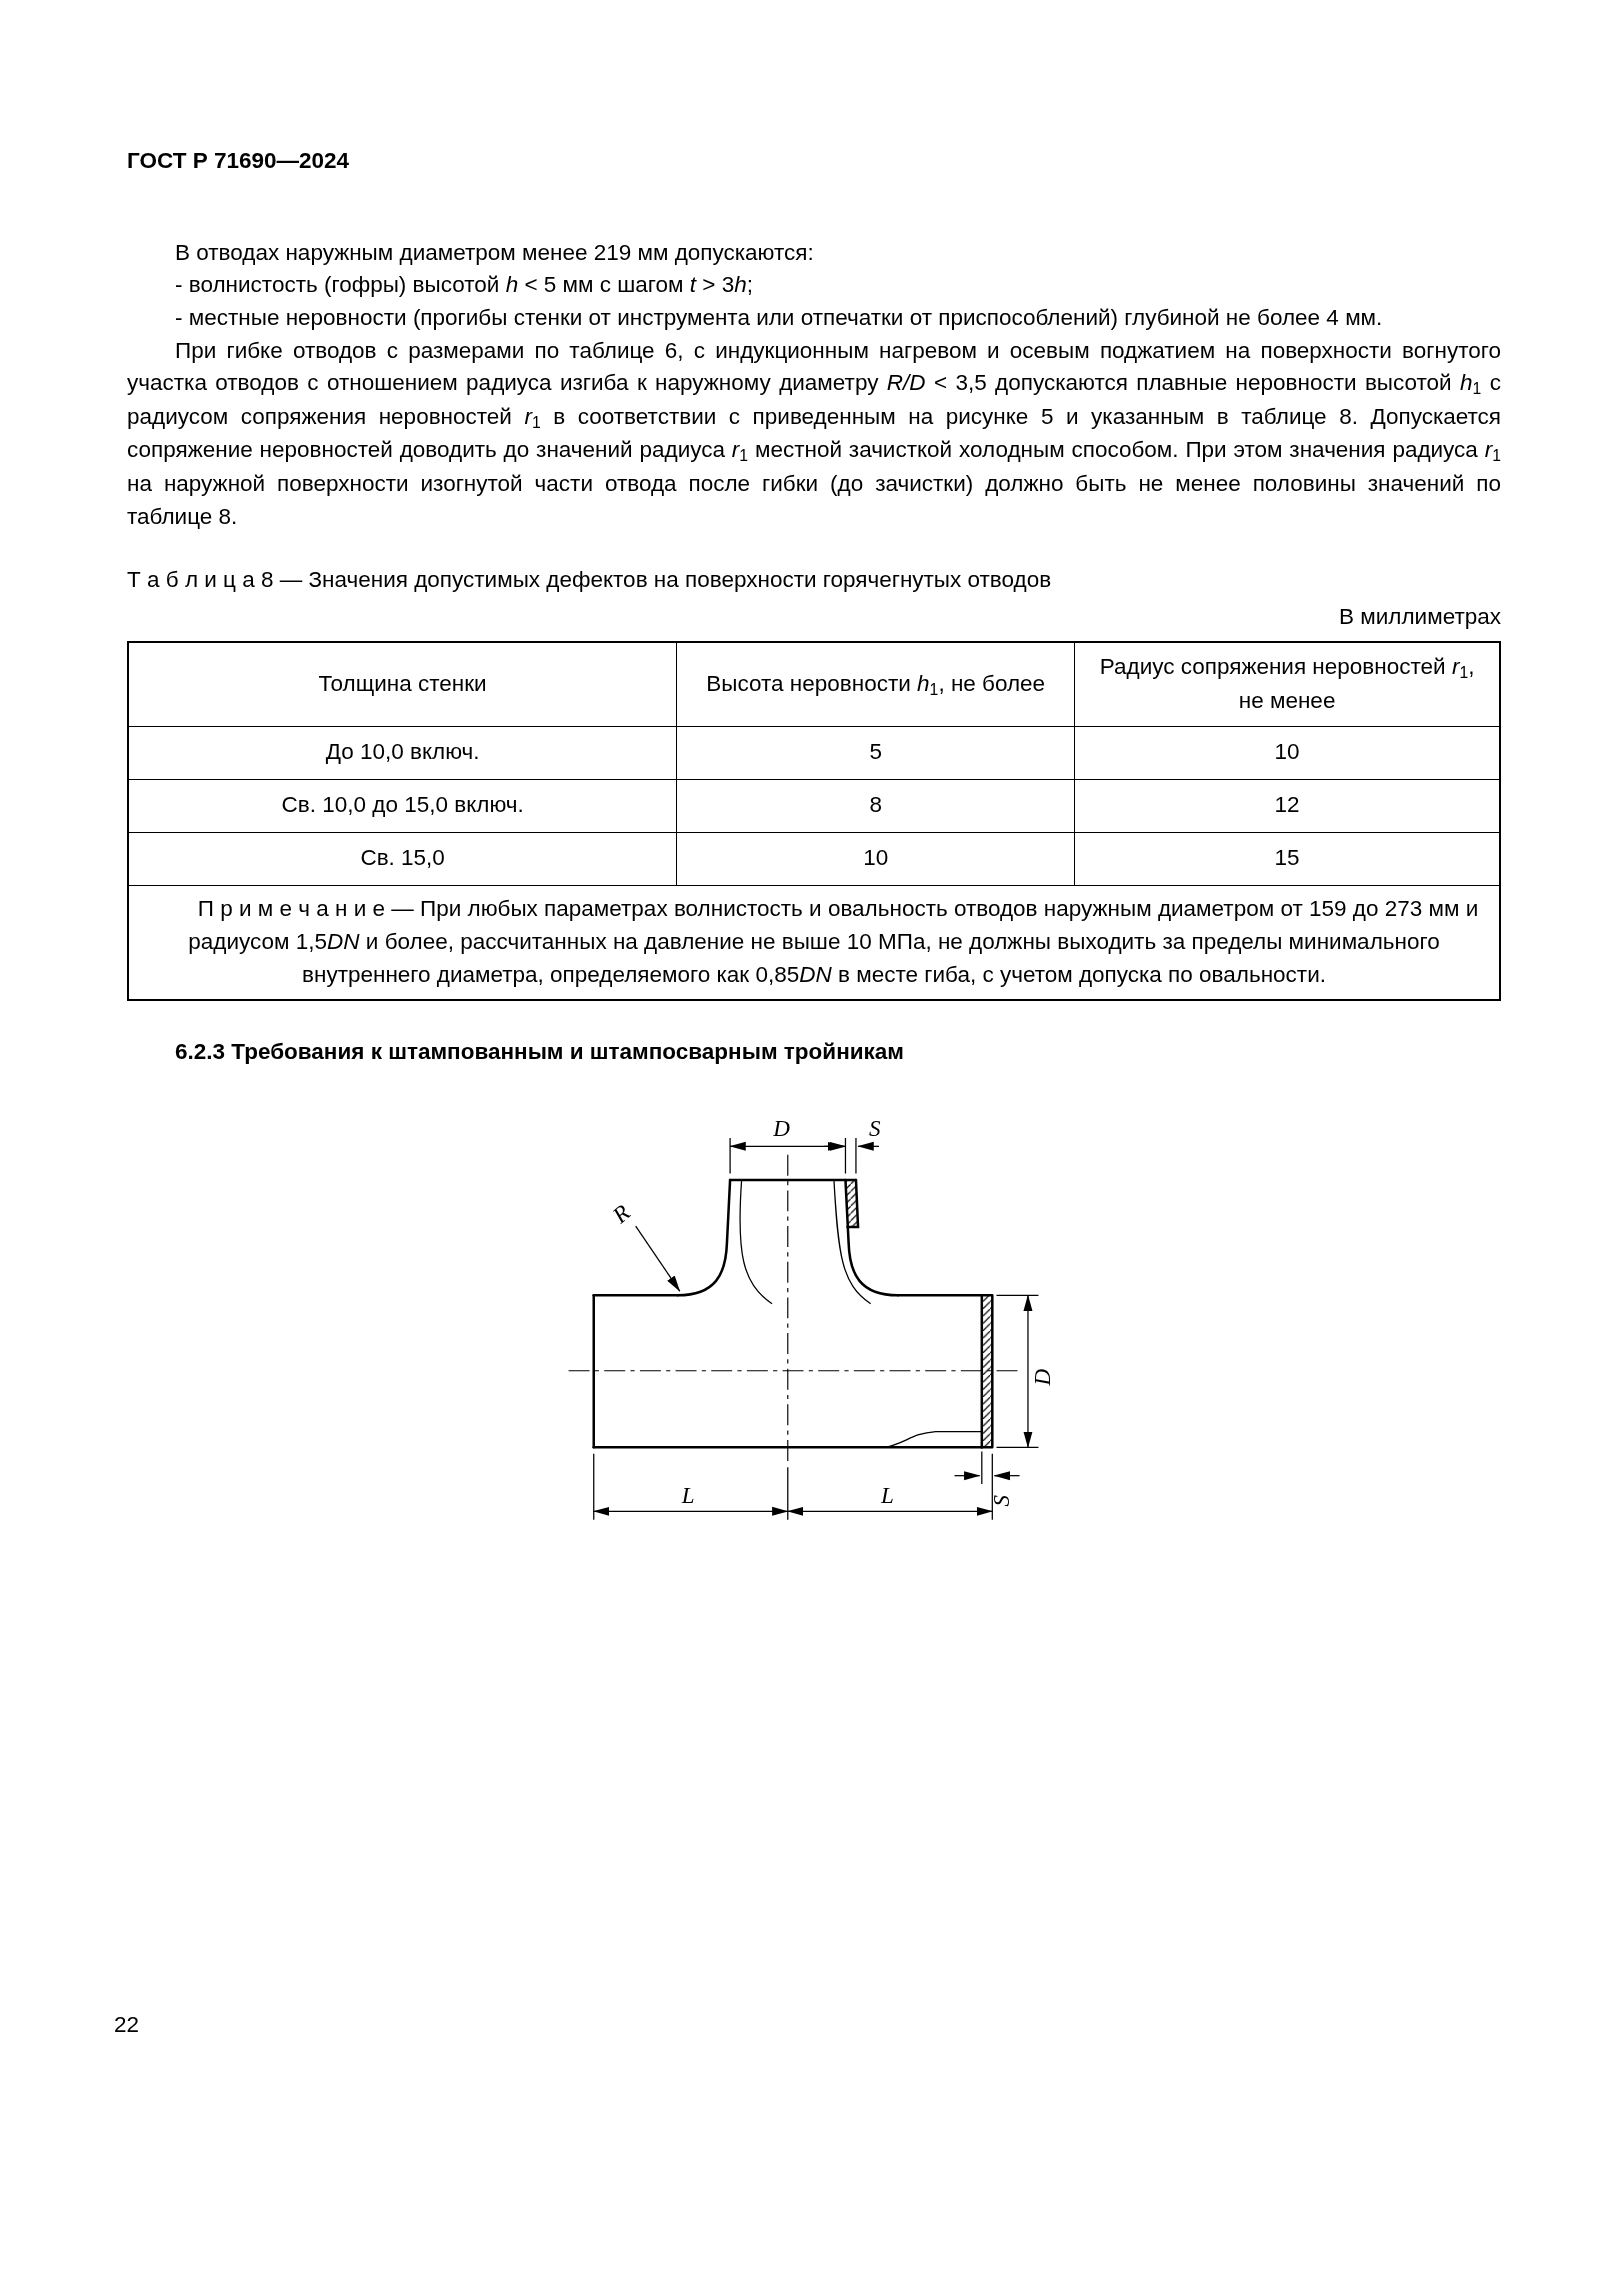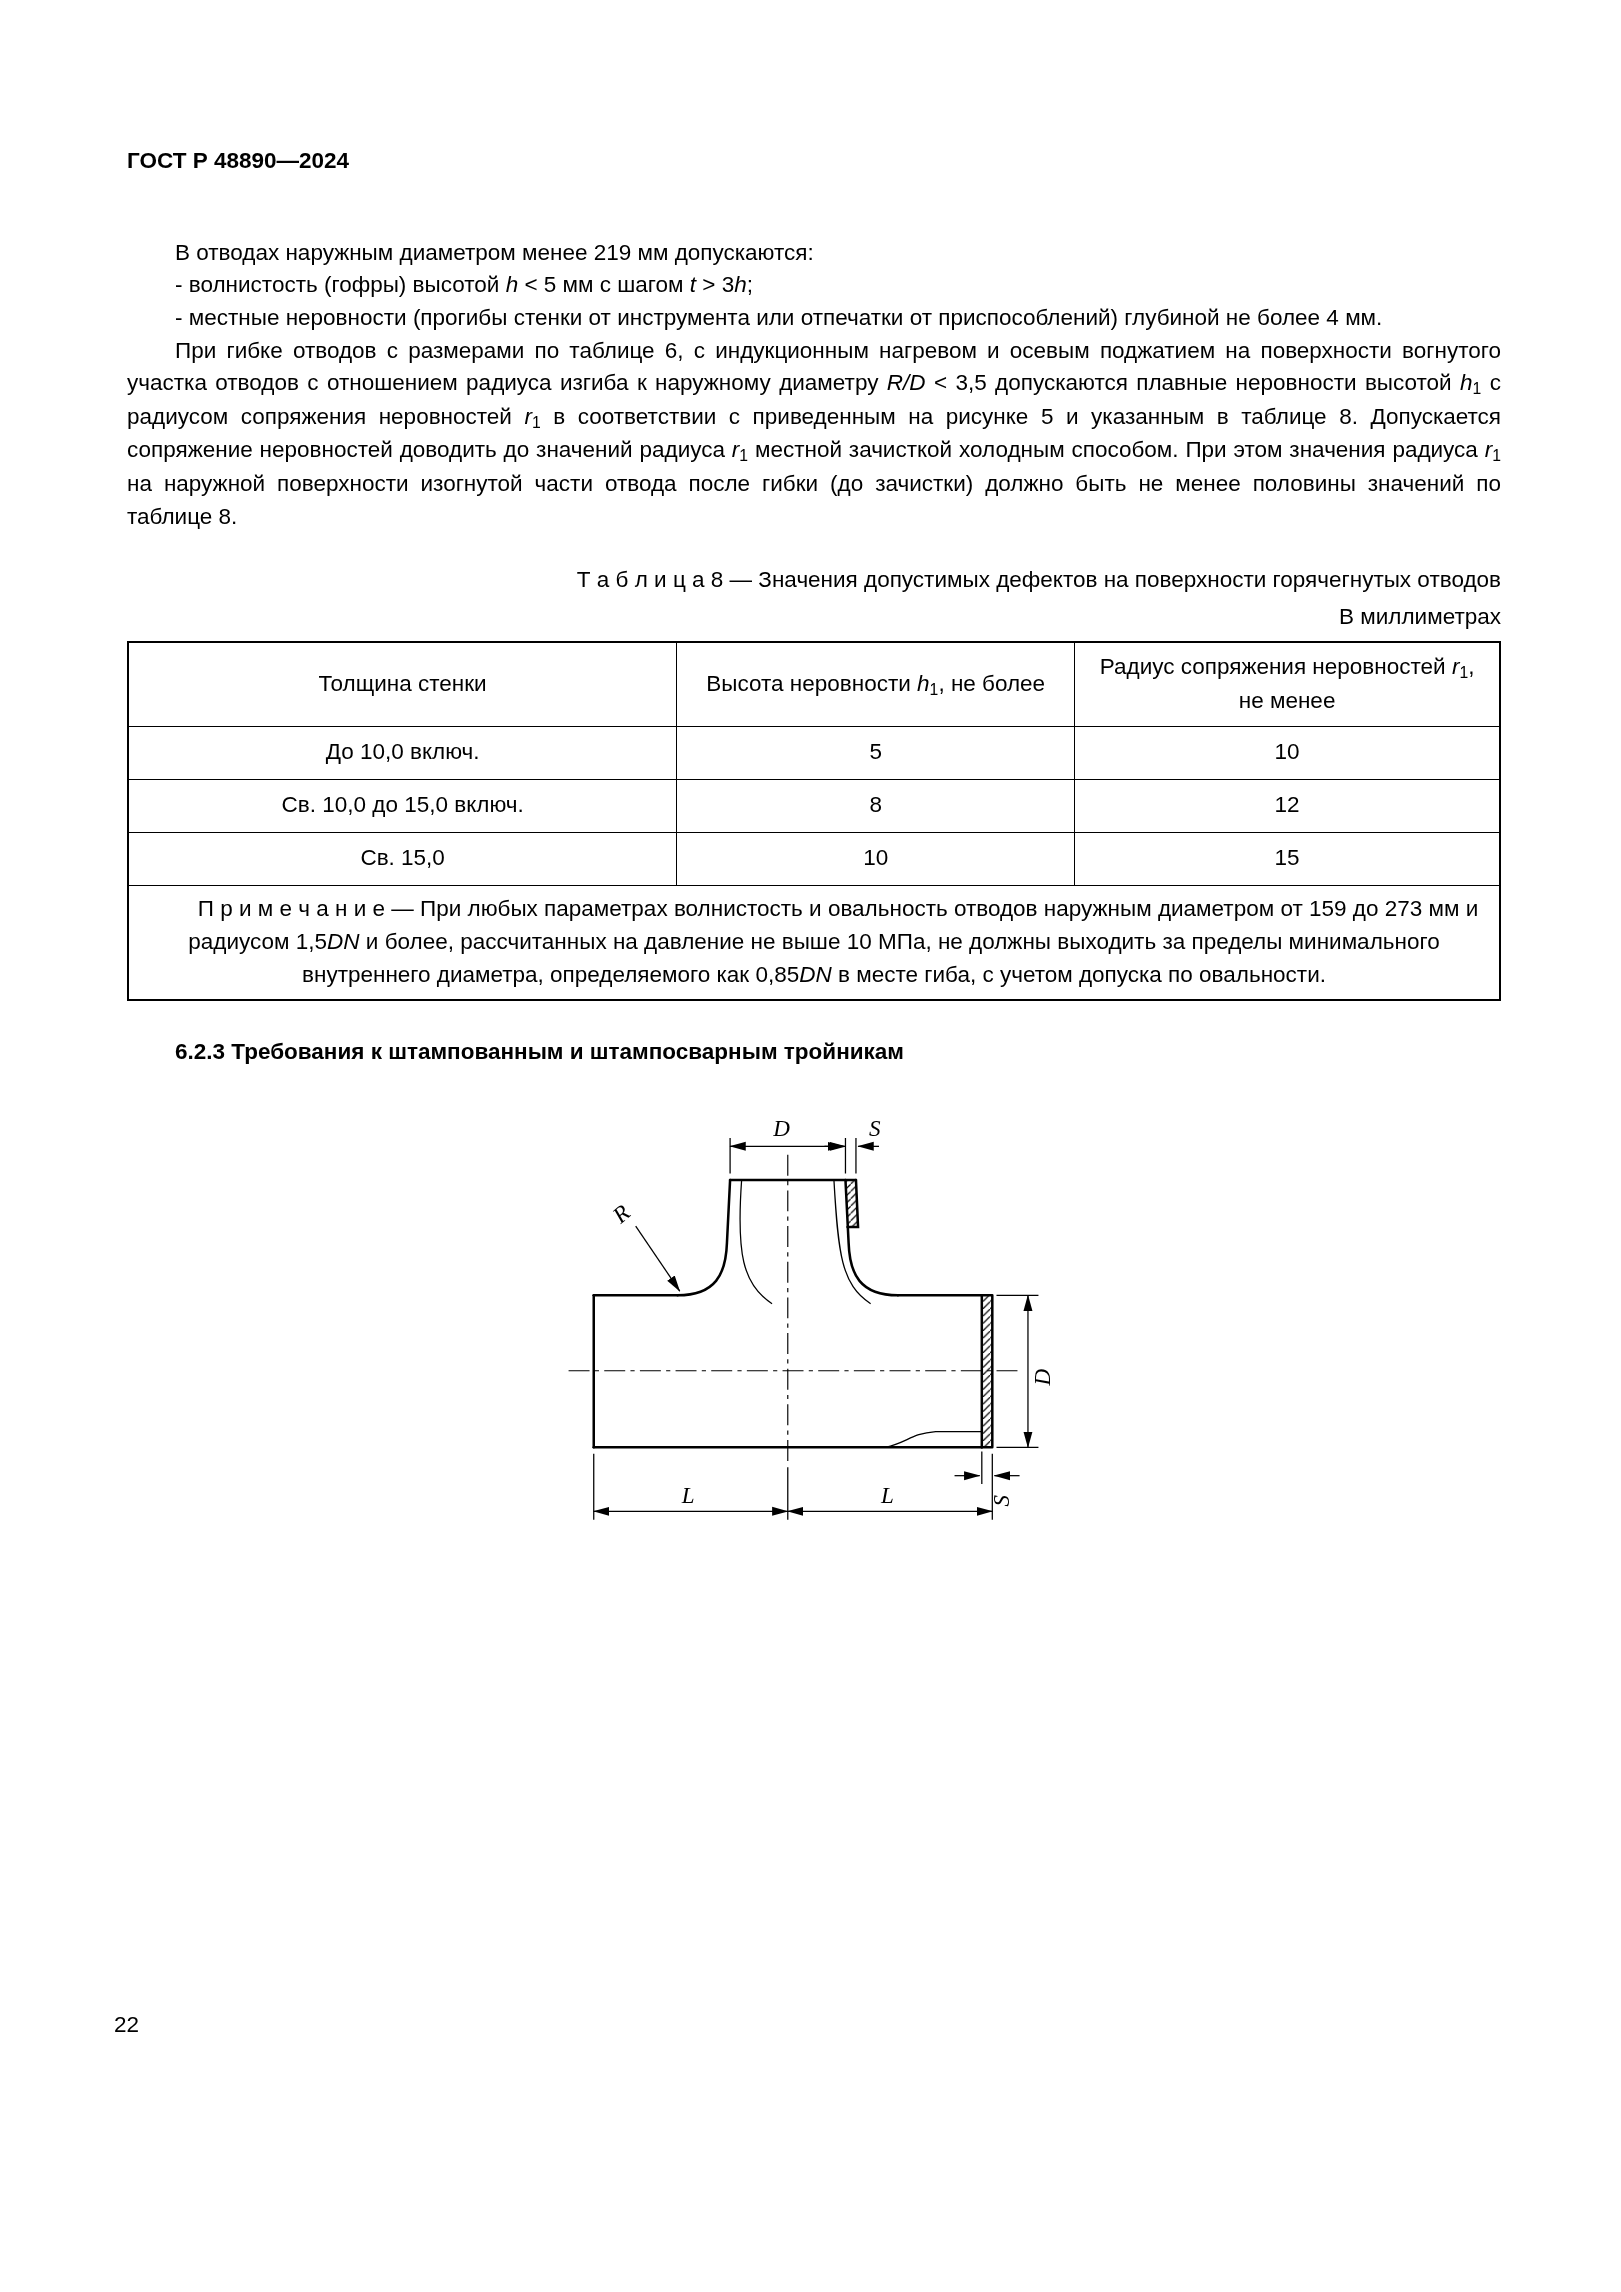--- a/index.html
+++ b/index.html
@@ -8,21 +8,21 @@
     width:1621px; height:2293px; background:#ffffff; color:#000;
     position:relative; margin:0 auto;
     padding:145px 120px 0 127px;
     font-family:"Liberation Sans", sans-serif;
     font-size:22.5px; line-height:1.45;
   }
   .doc-header { font-weight:bold; margin-bottom:59px; }
   p.body { text-align:justify; text-indent:48px; }
   .i { font-style:italic; }
   .sub { font-size:0.7em; vertical-align:-0.24em; }
-  .table-caption { margin-top:31px;text-align:right; }
+  .table-caption { margin-top:31px; }
   .units { text-align:right; margin:3.9px 0 7.8px 0; }
   table.gost { width:100%; border-collapse:collapse; border:2.5px solid #000; }
   table.gost th, table.gost td {
     border:1.5px solid #000; text-align:center; vertical-align:middle;
     font-weight:normal; padding:7.8px 9.8px;
   }
   table.gost th { height:84px; }
   table.gost tbody td.val { height:53px; }
   td.note-cell { text-align:justify; text-indent:48px; padding:11.8px 15.7px 15.7px 15.7px; }
   .col-w1 { width:40%; } .col-w2 { width:29%; } .col-w3 { width:31%; }
@@ -33,21 +33,21 @@
   svg .ln  { stroke:#000; stroke-width:2.4; fill:none; stroke-linecap:round; }
   svg .thin{ stroke:#000; stroke-width:1.2; fill:none; }
   svg .cl  { stroke:#000; stroke-width:1.1; fill:none; stroke-dasharray:20 5 4 5; }
   svg text { font-family:"Liberation Serif", serif; font-style:italic; font-size:22px; fill:#000; }
 </style>
 </head>
 <body>
 
 <div class="page">
 
-  <div class="doc-header">ГОСТ Р 48890—2024</div>
+  <div class="doc-header">ГОСТ Р 71690—2024</div>
 
   <p class="body"><span>В отводах наружным диаметром менее 219 мм допускаются:</span></p>
   <p class="body"><span>- волнистость (гофры) высотой </span><span class="i">h</span><span> &lt; 5 мм с шагом </span><span class="i">t</span><span> &gt; 3</span><span class="i">h</span><span>;</span></p>
   <p class="body"><span>- местные неровности (прогибы стенки от инструмента или отпечатки от приспособлений) глубиной не более 4 мм.</span></p>
   <p class="body"><span>При гибке отводов с размерами по таблице 6, с индукционным нагревом и осевым поджатием на поверхности вогнутого участка отводов с отношением радиуса изгиба к наружному диаметру </span><span class="i">R/D</span><span> &lt; 3,5 допускаются плавные неровности высотой </span><span class="i">h</span><span class="sub">1</span><span> с радиусом сопряжения неровностей </span><span class="i">r</span><span class="sub">1</span><span> в соответствии с приведенным на рисунке 5 и указанным в таблице 8. Допускается сопряжение неровностей доводить до значений радиуса </span><span class="i">r</span><span class="sub">1</span><span> местной зачисткой холодным способом. При этом значения радиуса </span><span class="i">r</span><span class="sub">1</span><span> на наружной поверхности изогнутой части отвода после гибки (до зачистки) должно быть не менее половины значений по таблице 8.</span></p>
 
   <p class="table-caption">Т а б л и ц а   8 — Значения допустимых дефектов на поверхности горячегнутых отводов</p>
   <p class="units">В миллиметрах</p>
 
   <table class="gost">

